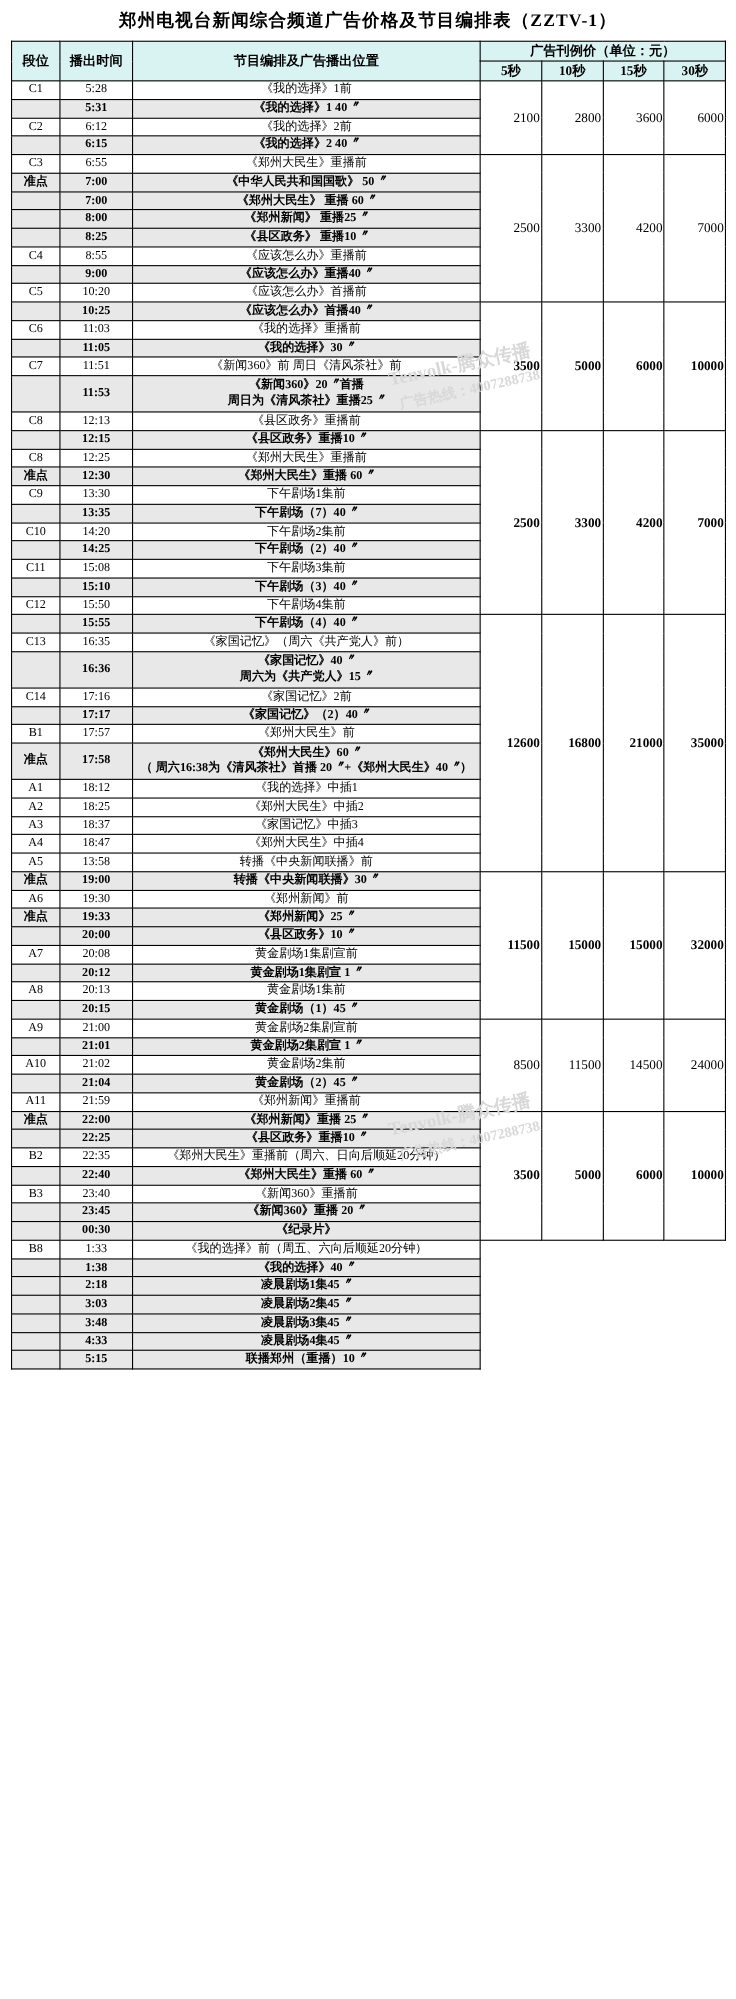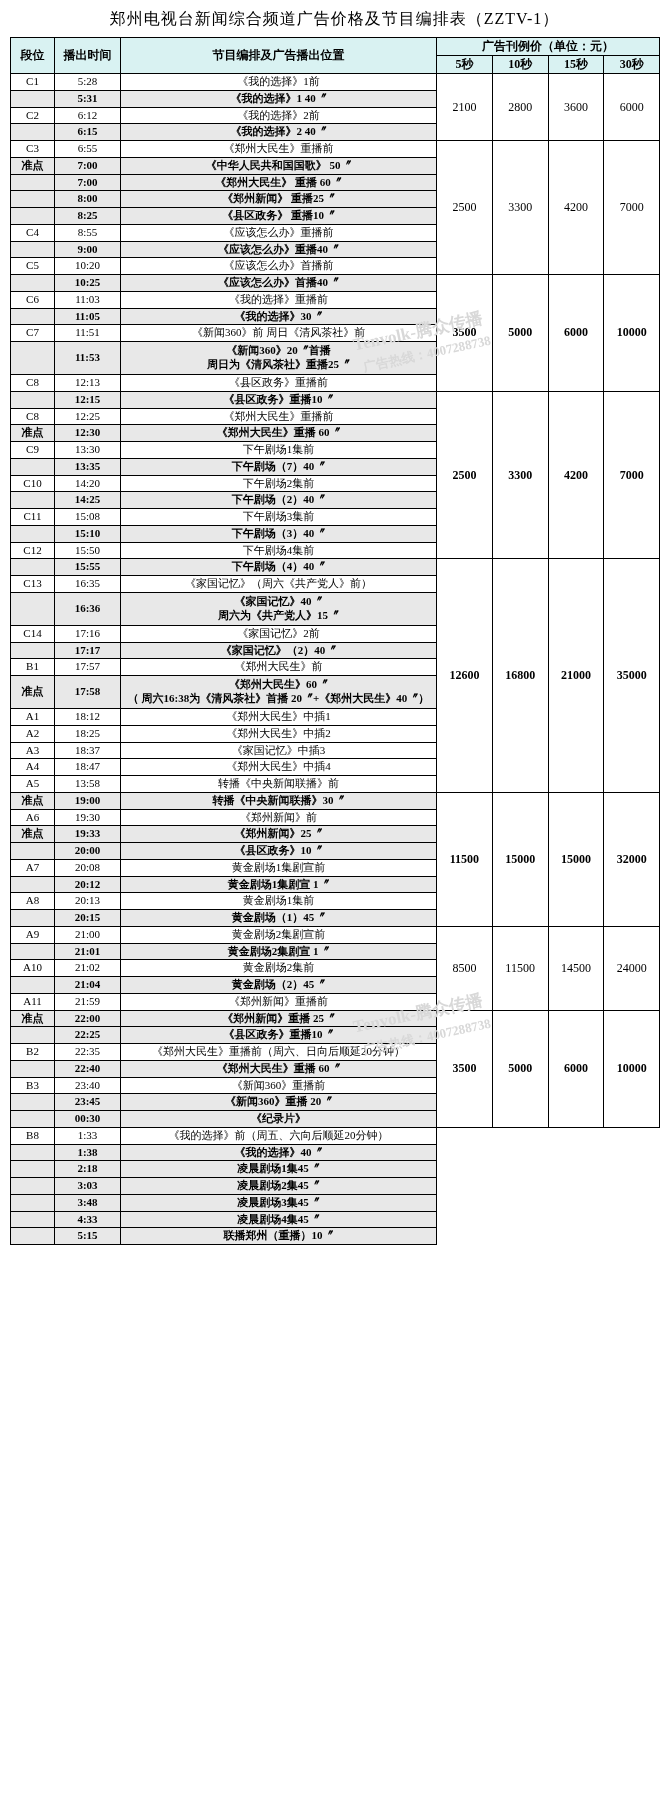--- a/index.html
+++ b/index.html
@@ -11,21 +11,21 @@
   }
   #sheet{
     width:669px;
     position:relative;
     padding:0;
     box-sizing:border-box;
   }
   .title{
     text-align:center;
     font-size:16px;
-    font-weight:normal;
+    font-weight:bold;
     letter-spacing:1px;
     padding:9px 0 7px 0;
     font-family:"Liberation Serif","DejaVu Serif",serif;
   }
   table{
     border-collapse:collapse;
     width:649px;
     margin:0 10px 6px 10px;
     table-layout:fixed;
   }
@@ -43,21 +43,21 @@
     font-weight:bold;
     font-size:12px;
   }
   .hdr-seg{width:44px;}
   .hdr-time{width:66px;}
   .hdr-prog{width:316px;}
   .pcol{width:55.75px;}
 
   tr.alt td{background:#e8e8e8;font-weight:bold;}
   tr.alt td.price{background:#ffffff;font-weight:bold;}
-  td.price{font-size:12px;}
+  td.price{font-size:12px;text-align:right;}
   td.seg{font-size:11px;}
   td.time{font-size:11px;}
   td.prog{font-size:11px;}
   tr.alt td.prog, tr.alt td.time, tr.alt td.seg{font-weight:bold;}
   .row-tall td{height:30px;}
   .wm{
     position:absolute;
     color:#d8d8d8;
     font-size:17px;
     font-weight:bold;
@@ -291,21 +291,21 @@
           <td class="prog">《郑州大民生》前</td>
         </tr>
         <tr class="alt row-tall">
           <td class="seg">准点</td>
           <td class="time">17:58</td>
           <td class="prog">《郑州大民生》60〞<br>（  周六16:38为《清风茶社》首播 20〞+《郑州大民生》40〞）</td>
         </tr>
         <tr>
           <td class="seg">A1</td>
           <td class="time">18:12</td>
-          <td class="prog">《郑州大民生》中插1</td>
+          <td class="prog">《我的选择》中插1</td>
         </tr>
         <tr>
           <td class="seg">A2</td>
           <td class="time">18:25</td>
           <td class="prog">《郑州大民生》中插2</td>
         </tr>
         <tr>
           <td class="seg">A3</td>
           <td class="time">18:37</td>
           <td class="prog">《家国记忆》中插3</td>

